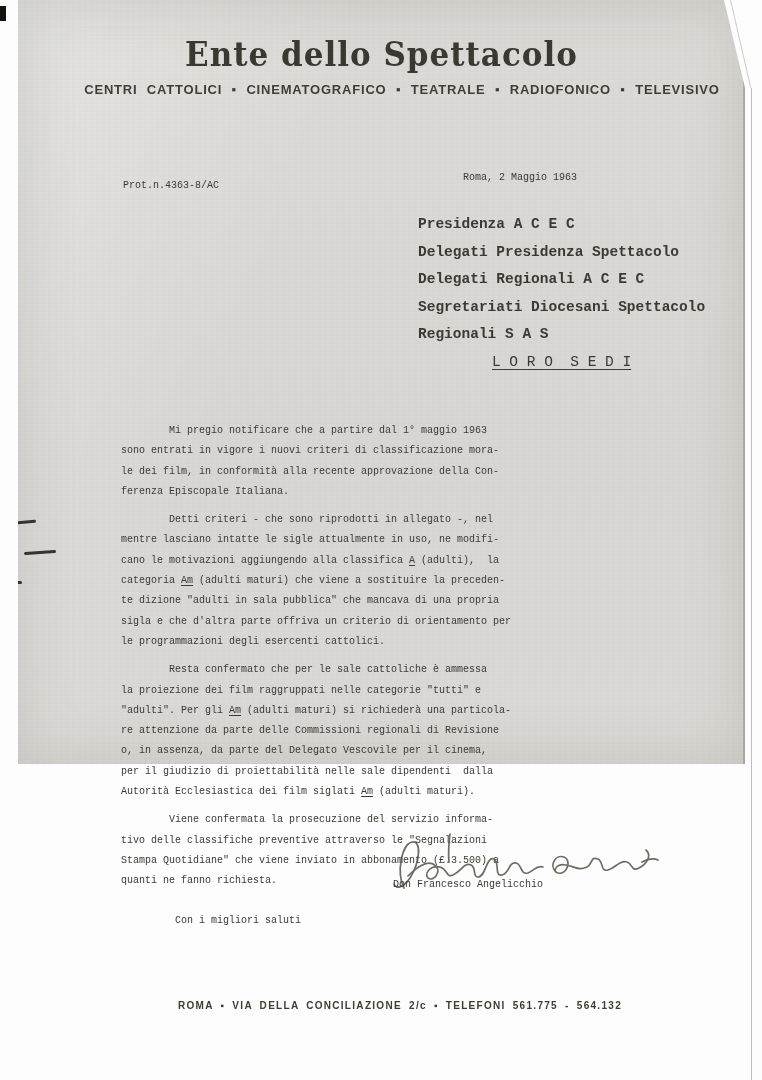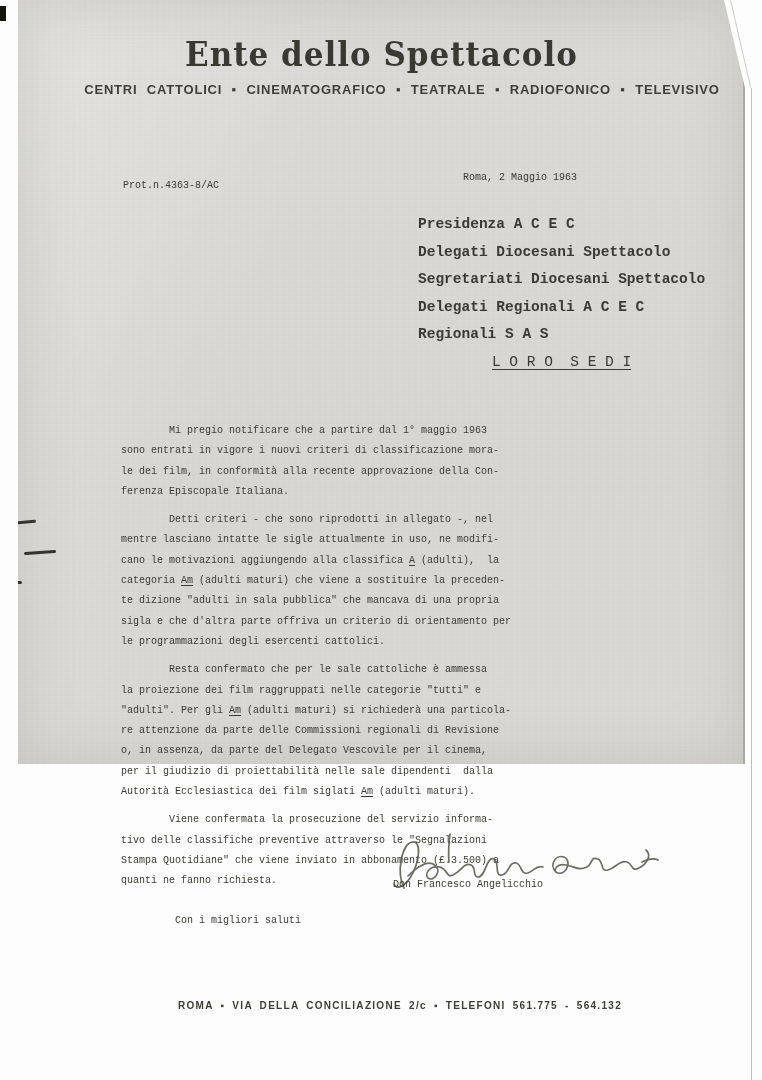--- a/index.html
+++ b/index.html
@@ -83,23 +83,23 @@
 
   <div class="meta-row tw">
     <span class="protocol">Prot.n.4363-8/AC</span>
     <span class="dateline">Roma, 2 Maggio 1963</span>
   </div>
 
   <div class="recipients tw">
     <div>
 
     <div class="recipient-line">Presidenza A C E C</div>
-        <div class="recipient-line">Delegati Diocesani Spettacolo</div>
+        <div class="recipient-line">Delegati Presidenza Spettacolo</div>
+        <div class="recipient-line">Delegati Regionali A C E C</div>
         <div class="recipient-line">Segretariati Diocesani Spettacolo</div>
-        <div class="recipient-line">Delegati Regionali A C E C</div>
         <div class="recipient-line">Regionali S A S</div>
       </div>
     <div class="destination">L O R O  S E D I</div>
   </div>
 
   <div class="body-text tw">
     <p class="para">        Mi pregio notificare che a partire dal 1° maggio 1963
 sono entrati in vigore i nuovi criteri di classificazione mora-
 le dei film, in conformità alla recente approvazione della Con-
 ferenza Episcopale Italiana.</p>

